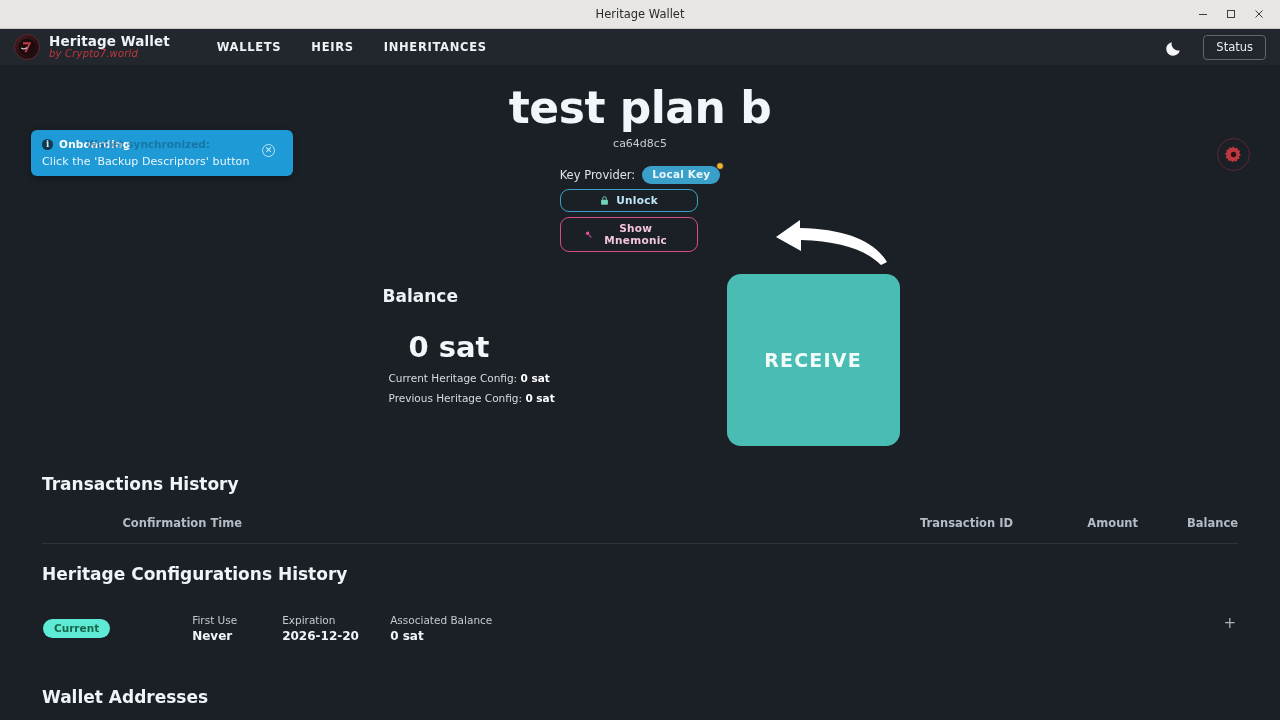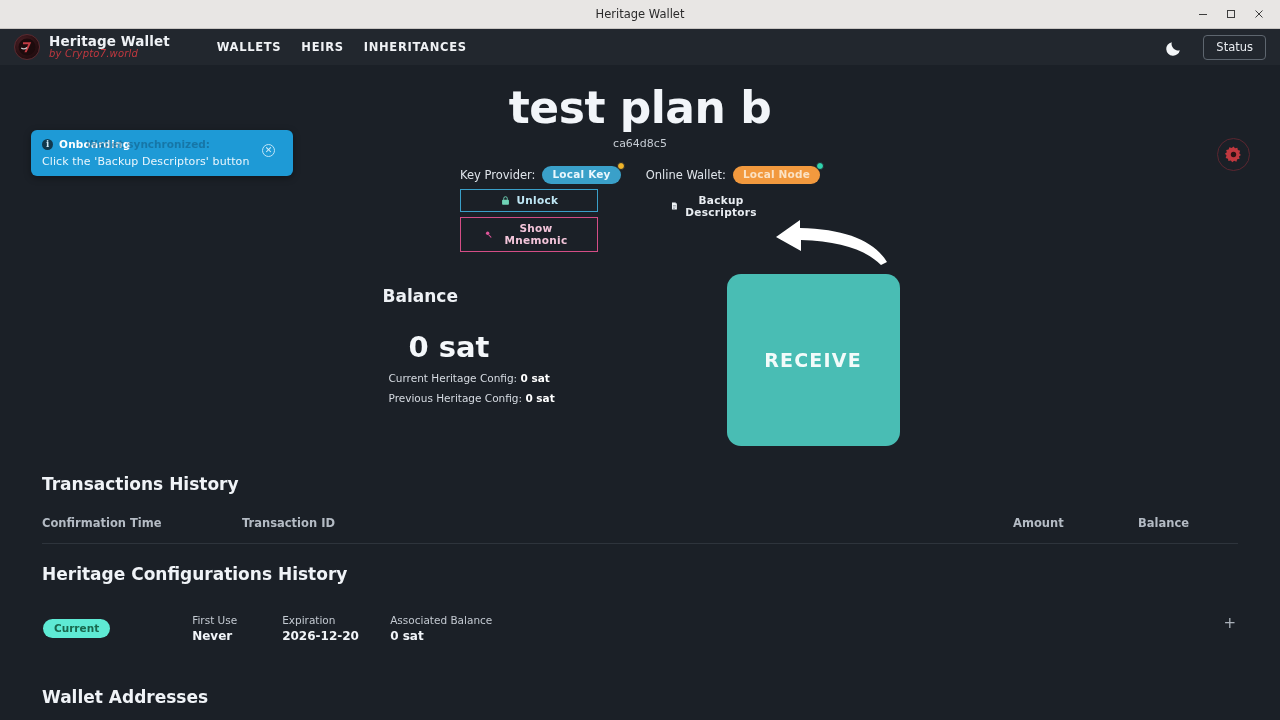--- a/index.html
+++ b/index.html
@@ -57,21 +57,21 @@
   .brand-text { line-height: 1.05; }
   .brand-name {
     font-size: 13.5px; font-weight: bold; color: #eef1f5;
     letter-spacing: .1px;
   }
   .brand-sub {
     font-size: 10px; color: #c0383f; font-style: italic;
     letter-spacing: .2px; margin-top: 1px;
   }
   .nav {
-    display: flex; align-items: center; gap: 20px;
+    display: flex; align-items: center; gap: 30px;
     margin-left: 47px;
   }
   .nav-item {
     font-size: 11.5px; font-weight: bold; color: #f0f2f5;
     letter-spacing: .7px; cursor: pointer;
   }
   .header-right {
     margin-left: auto; display: flex; align-items: center; gap: 18px;
   }
   .moon-icon { cursor: pointer; display:block; }
@@ -167,21 +167,21 @@
   .badge.orange { background: #f2993e; color: #fbe2c4; }
   .badge-dot {
     position: absolute; right: -4px; top: -4px;
     width: 8px; height: 8px; border-radius: 50%;
     border: 1px solid #22272e;
   }
   .dot-yellow { background: #f0b429; }
   .dot-teal { background: #2fd4ae; }
 
   .prov-btn {
-    border-radius: 0; background: transparent;
+    border-radius: 9px; background: transparent;
     font-size: 10.5px; font-weight: bold; letter-spacing: .3px;
     padding: 4px 24px 5px;
     display: flex; align-items: center; justify-content: center; gap: 6px;
     cursor: pointer; width: 138px;
     font-family: "DejaVu Sans", sans-serif;
   }
   .prov-btn.unlock { border: 1px solid #3aa0c9; color: #bfe7f5; }
   .prov-btn.mnemonic { border: 1px solid #d44d86; color: #f3c5da; }
   .prov-btn.plain { border: 1px solid transparent; color: #e9edf2; width: 138px; }
 
@@ -224,20 +224,21 @@
   .section { padding: 0 42px; }
   .section-title {
     font-size: 17px; font-weight: bold; color: #f0f3f7;
   }
   .tx-head { margin-top: 28px; }
   .table-head {
     display: flex; align-items: center;
     font-size: 11.5px; font-weight: bold; color: #b4bbc4;
     margin-top: 22px; padding-bottom: 13px;
     border-bottom: 1px solid #2e343c;
+    text-align: right;
   }
   .th { white-space: nowrap; }
   .th-conf-time { width: 200px; }
   .th-txid { flex: 1; }
   .th-amount { width: 125px; }
   .th-balance { width: 100px; }
 
   .hc-head { margin-top: 20px; }
   .hc-row {
     display: flex; align-items: center;
@@ -377,39 +378,20 @@
       </button>
       <button class="prov-btn mnemonic">
         <svg width="11" height="11" viewBox="0 0 16 16">
           <circle cx="5.2" cy="5.6" r="3.3" fill="#e0559a"></circle>
           <path d="M7.4 7.6 L13.2 13.4 L11.4 14.6 L6.4 9.1 Z" fill="#e0559a"></path>
         </svg>
         <span>Show Mnemonic</span>
       </button>
     </div>
 
-    <div class="prov-col">
-      <div class="prov-head">
-        <span>Online Wallet:</span>
-        <span class="badge orange">
-          <span>Local Node</span>
-          <span class="badge-dot dot-teal"></span>
-        </span>
-      </div>
-      <button class="prov-btn plain">
-        <svg width="11" height="12" viewBox="0 0 14 16">
-          <path d="M2 1h7l3 3v11H2z" fill="#f0f3f6"></path>
-          <path d="M9 1v3h3" fill="#c3cbd4"></path>
-          <rect x="4" y="7" width="6" height="1" fill="#5a6470"></rect>
-          <rect x="4" y="9.5" width="6" height="1" fill="#5a6470"></rect>
-          <rect x="4" y="12" width="4" height="1" fill="#5a6470"></rect>
-        </svg>
-        <span>Backup Descriptors</span>
-      </button>
-    </div>
   </div>
 
   <div class="arrow-anno">
     <svg width="125" height="55" viewBox="0 0 125 55">
       <path d="M117 47 C104 26 76 14 30 13 L30 5 L6 22 L31 36 L31 25 C70 26 96 35 111 50 Z" fill="#ffffff"></path>
     </svg>
   </div>
 
   <div class="mid-row">
     <div class="balance-box">

